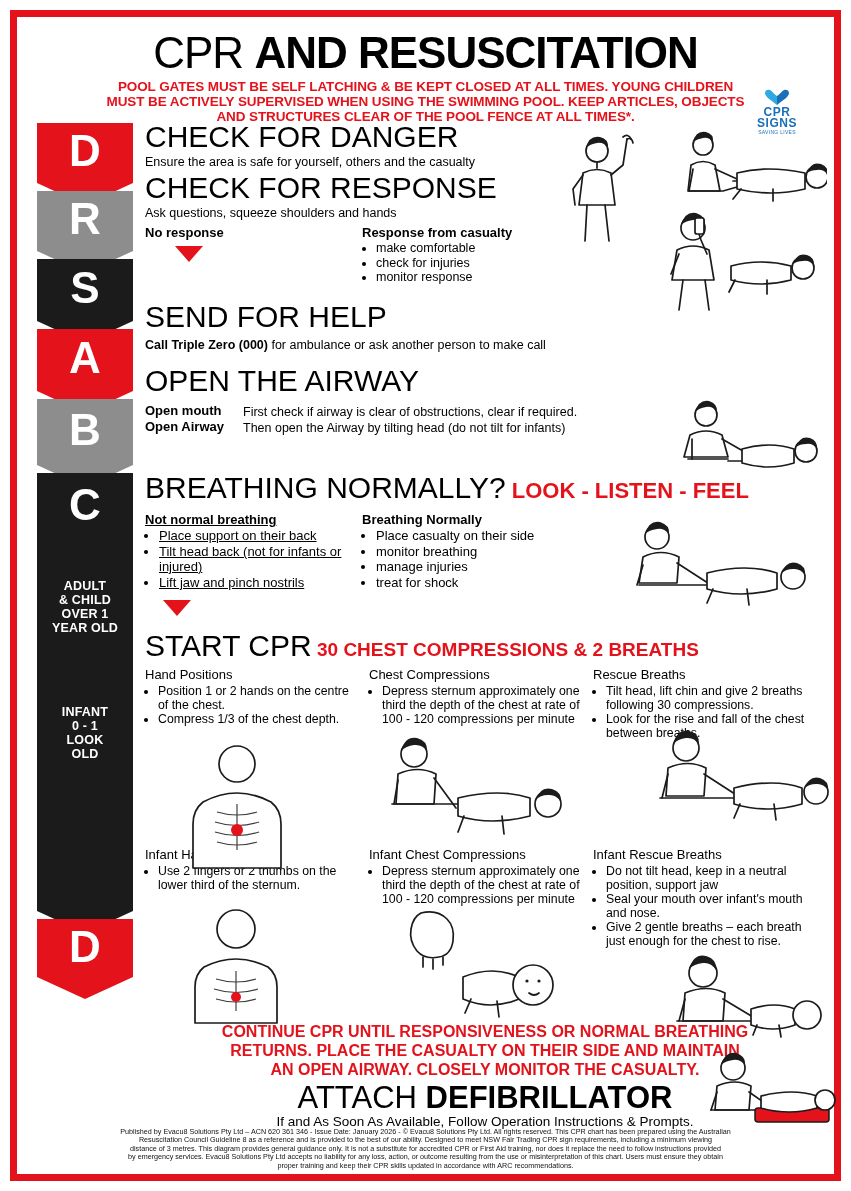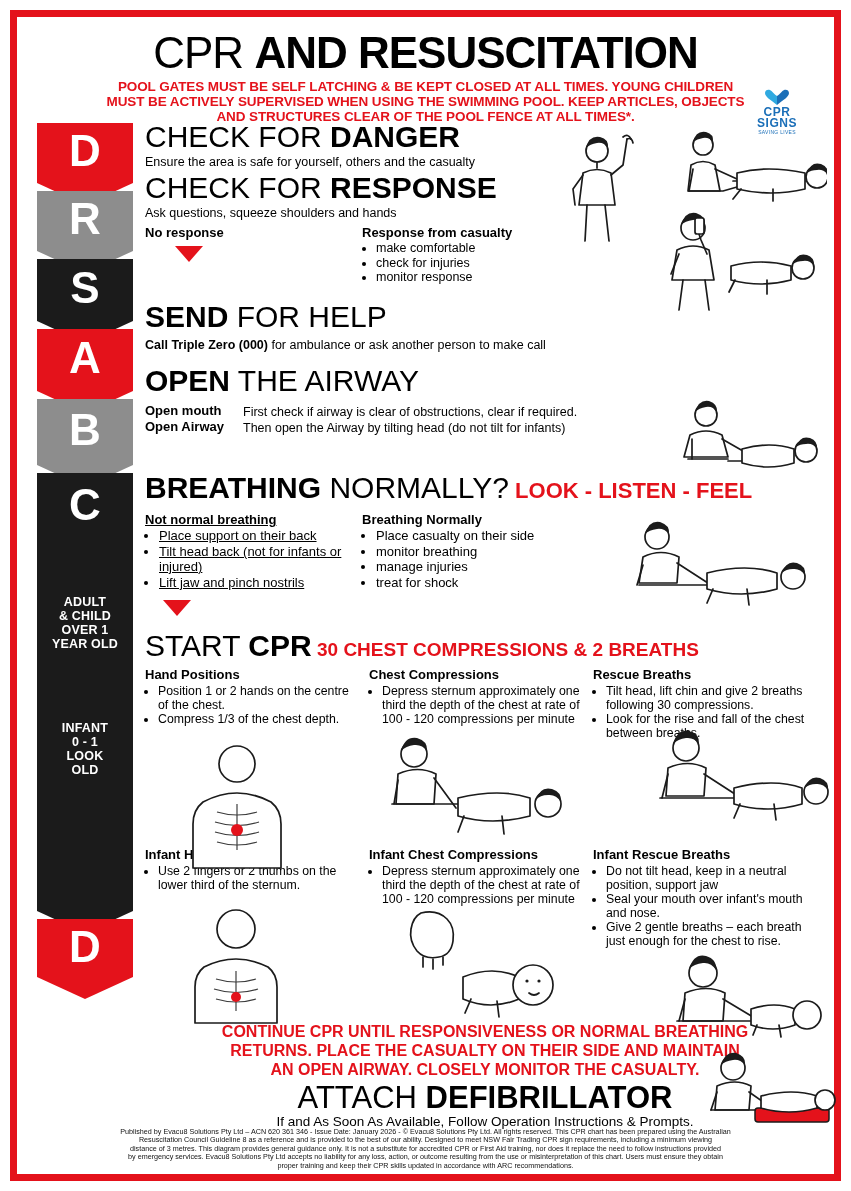--- a/index.html
+++ b/index.html
@@ -89,21 +89,21 @@
   .label-blk {
     color: #fff; text-align:center; font-weight:700;
     font-size: 12.5px; line-height: 14px; letter-spacing: 0.2px;
   }
   h2.step {
     font-weight: 400;
     font-size: 30px;
     line-height: 32px;
     margin: 0;
   }
-  h2.step b { font-weight: 700; }
+  h2.step b { font-weight: 400; }
   .sub {
     font-size: 12.5px;
     line-height: 14px;
     margin: 2px 0 0 0;
   }
   .bold-label { font-weight: 700; font-size: 13px; }
   .red { color: #e4121b; }
   ul.tight {
     margin: 1px 0 0 0;
     padding-left: 14px;
@@ -115,21 +115,21 @@
   .downarrow {
     width: 0; height: 0;
     border-left: 14px solid transparent;
     border-right: 14px solid transparent;
     border-top: 16px solid #e4121b;
   }
 
   
   .abs { position: absolute; }
 
-  .compress-head { font-weight:700; font-size:13px; line-height:15px; }
+  .compress-head { font-weight:400; font-size:13px; line-height:15px; }
   .cols3 { display:flex; gap: 10px; }
   .col3 { width: 214px; }
   .col3 ul { margin:2px 0 0 0; padding-left:13px; font-size:12.3px; line-height:14px;}
 
   .bottom-red {
     text-align: center;
     color: #e4121b;
     font-weight: 700;
     font-size: 16px;
     line-height: 19px;
@@ -218,21 +218,21 @@
     <div class="seg" style="margin-top:-14px;">
       <div class="seg-body" style="height:66px;background:#8d8d8d;">
         <div class="chev" style="padding-top:9px;"><span class="letter">B</span></div>
       </div>
       <div class="seg-point" style="border-top:22px solid #8d8d8d;"></div>
     </div>
 
     <div class="seg" style="margin-top:-14px;">
       <div class="seg-body" style="height:438px;background:#1b1b1b;">
         <div class="chev" style="padding-top:10px;"><span class="letter">C</span></div>
-        <div class="label-blk" style="margin-top:68px;">
+        <div class="label-blk" style="margin-top:52px;">
           <div>ADULT</div>
           <div>&amp; CHILD</div>
           <div>OVER 1</div>
           <div>YEAR OLD</div>
         </div>
         <div class="label-blk" style="margin-top:70px;">
           <div>INFANT</div>
           <div>0 - 1</div>
           <div>LOOK</div>
           <div>OLD</div>

